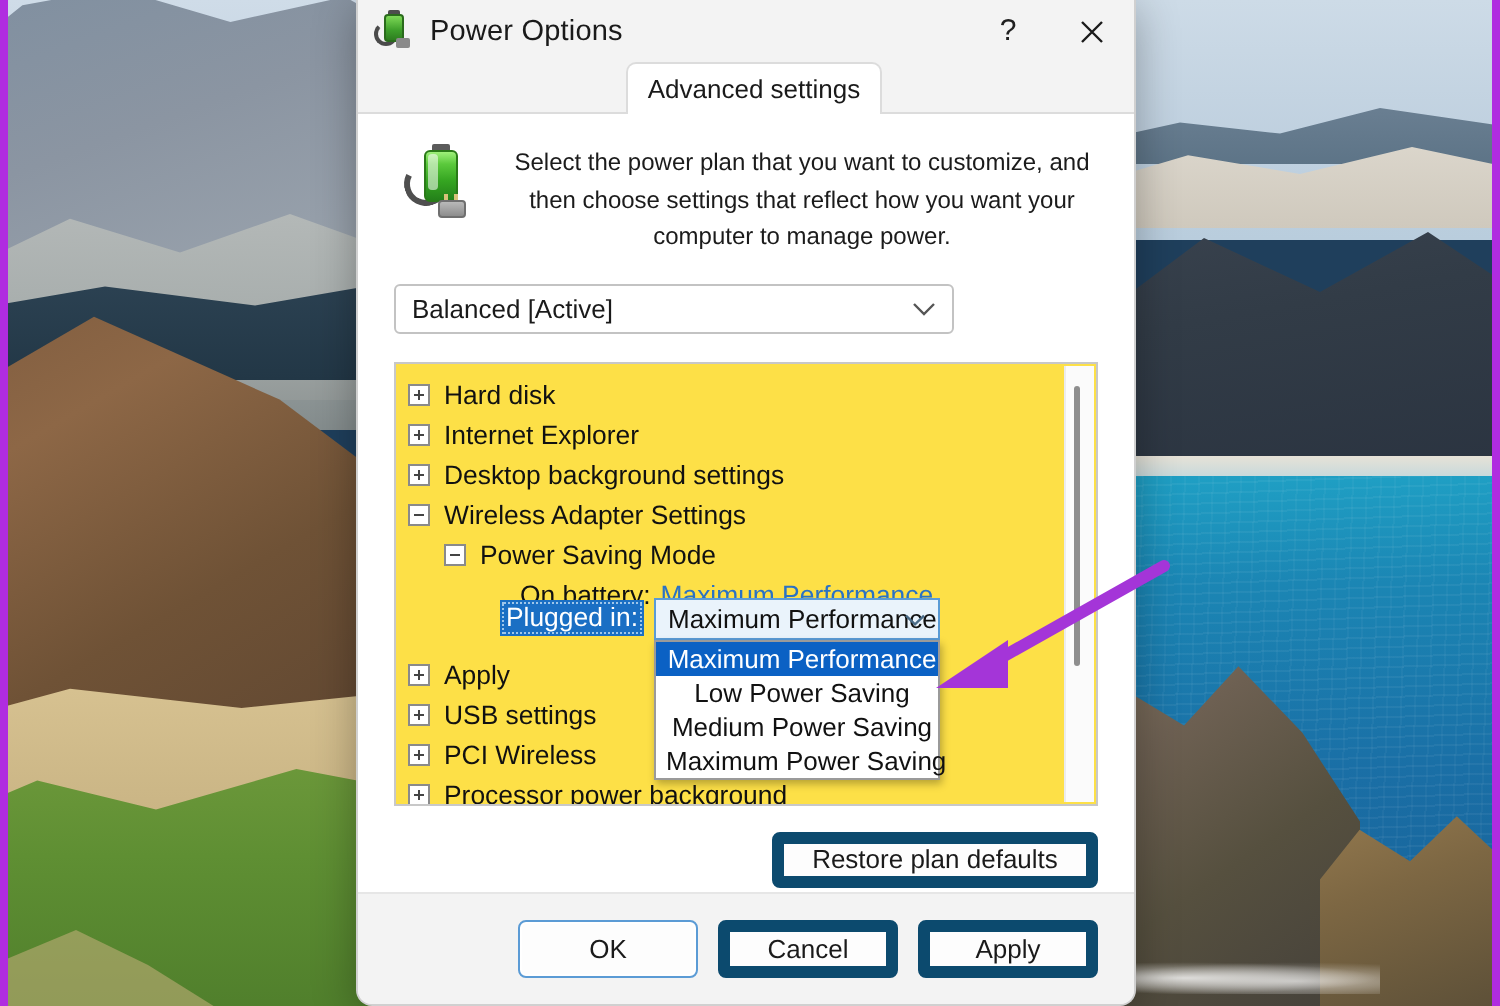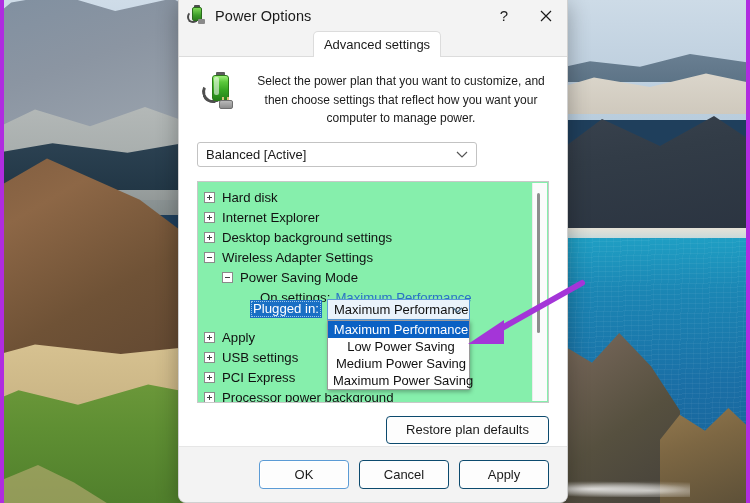--- a/index.html
+++ b/index.html
@@ -269,21 +269,21 @@
     position: absolute; right: 8px; top: 50%;
     transform: translateY(-50%);
     color: #555;
   }
 
   
   .treebox {
     position: relative;
     height: 222px;
     border: 1px solid #c8c8c8;
-    background: #86efac;
+    background: #fde047;
     overflow: hidden;
     text-decoration: underline;
   }
   .treescroll {
     position: absolute; inset: 0;
     padding: 6px 0 0 0;
     overflow: hidden;
   }
   .trow {
     display: flex; align-items: center;
@@ -378,21 +378,21 @@
   }
 
   
   .restore-wrap {
     display: flex; justify-content: flex-end;
     margin-top: 13px;
   }
   .btn {
     font-size: 13px; color: #1a1a1a;
     background: #fdfdfd;
-    border: 1px solid #0c4a6e;
+    border: 6px solid #0c4a6e;
     border-radius: 4px;
     height: 28px;
     display: inline-flex; align-items: center; justify-content: center;
     cursor: default;
   }
   .btn-restore { width: 163px; }
 
   
   .footer {
     position: absolute; left: 0; right: 0; bottom: 0;
@@ -520,41 +520,41 @@
             <span class="tglyph"></span>
             <span>Wireless Adapter Settings</span>
           </div>
 
           <div class="trow ind2">
             <span class="tglyph"></span>
             <span>Power Saving Mode</span>
           </div>
 
           <div class="leafrow">
-            <span class="leaf-label">On settings:</span>
+            <span class="leaf-label">On battery:</span>
             <span class="leaf-value">Maximum Performance</span>
           </div>
 
           <div class="leafrow" style="visibility:hidden">
             <span class="leaf-label">Plugged in:</span>
           </div>
 
           <div class="trow ind1">
             <span class="tglyph plus"></span>
             <span>Apply</span>
           </div>
 
           <div class="trow ind1">
             <span class="tglyph plus"></span>
             <span>USB settings</span>
           </div>
 
           <div class="trow ind1">
             <span class="tglyph plus"></span>
-            <span>PCI Express</span>
+            <span>PCI Wireless</span>
           </div>
 
           <div class="trow ind1">
             <span class="tglyph plus"></span>
             <span>Processor power background</span>
           </div>
 
         </div>
 
         <div class="sel-row">

